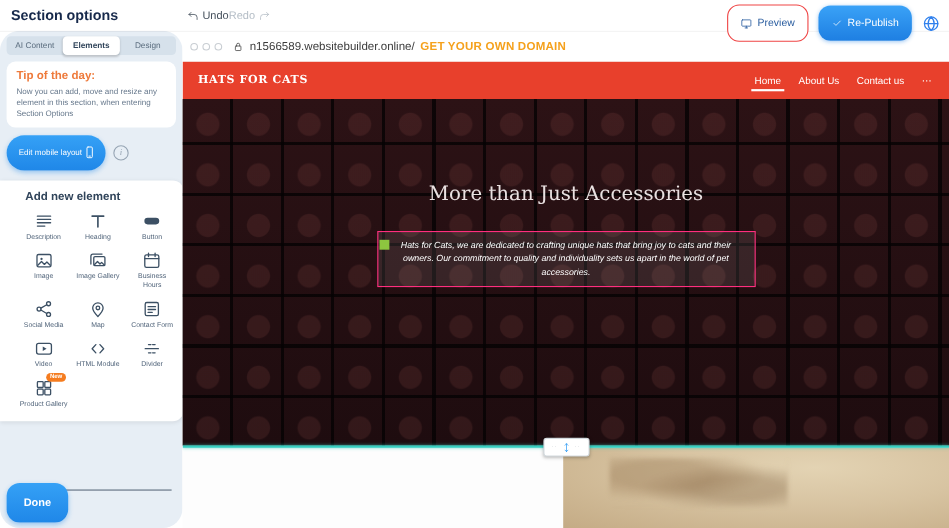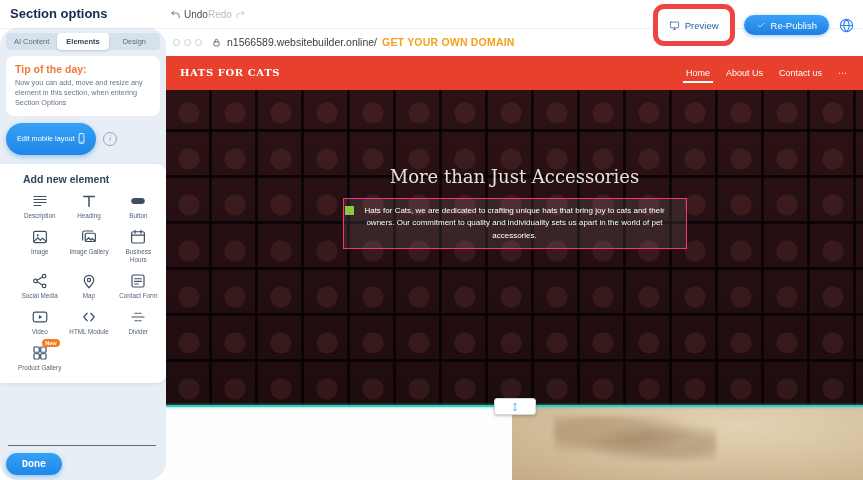--- a/index.html
+++ b/index.html
@@ -10,24 +10,24 @@
   
   #topbar{position:absolute;left:0;top:0;width:863px;height:28px;background:#fff;z-index:10;
           box-shadow:0 1px 0 rgba(0,0,0,.05);}
   .tb-title{position:absolute;left:10px;top:0;line-height:28px;font-size:13px;font-weight:bold;color:#17294b;}
   .undo-redo{position:absolute;left:170px;top:0;height:28px;display:flex;align-items:center;font-size:10px;}
   .undo,.redo{display:flex;align-items:center;gap:3px;cursor:pointer;}
   .undo{color:#45505c;}
   .redo{color:#b4bdc6;}
   .undo svg,.redo svg{width:11px;height:11px;}
   .tb-right{position:absolute;right:8px;top:4px;display:flex;align-items:center;gap:9px;}
-  .btn-preview{height:20px;border:5px solid #ef4444;border-radius:11px;background:#fff;color:#2a5d9f;
+  .btn-preview{height:20px;border:1px solid #ef4444;border-radius:11px;background:#fff;color:#2a5d9f;
                font-size:9.5px;display:flex;align-items:center;gap:5px;padding:16px 11px;cursor:pointer;font-family:inherit;text-align:right;}
   .btn-preview svg{width:11px;height:11px;}
-  .btn-republish{height:20px;border:none;border-radius:11px;background:linear-gradient(180deg,#3aa2f7,#1e7fe2);
+  .btn-republish{height:32px;border:none;border-radius:11px;background:linear-gradient(180deg,#3aa2f7,#1e7fe2);
                  color:#fff;font-size:9.5px;display:flex;align-items:center;gap:5px;padding:0 12px;cursor:pointer;
                  box-shadow:0 1px 4px rgba(30,127,226,.45);font-family:inherit;}
   .btn-republish svg{width:10px;height:10px;}
   .globe{width:17px;height:17px;color:#2f80ed;cursor:pointer;}
 
   
   #sidebar{position:absolute;left:0;top:28px;width:166px;bottom:0;background:#e7eef5;border-radius:18px;}
   .tabs{margin:5px 6px 0 6px;background:#d6e1eb;border-radius:4px;display:flex;height:17px;}
   .tab{flex:1;font-size:7.5px;color:#5a6c7e;display:flex;align-items:center;justify-content:center;
        border-radius:4px;cursor:pointer;white-space:nowrap;}
@@ -47,23 +47,23 @@
         box-shadow:0 1px 4px rgba(0,0,0,.08);padding:9px 0 10px 11px;}
   .add-title{font-size:10.5px;font-weight:bold;color:#30445a;padding:0 0 5px 12px;}
   .grid{display:grid;grid-template-columns:repeat(3,1fr);row-gap:8px;padding:2px 4px 0 4px;}
   .cell{display:flex;flex-direction:column;align-items:center;cursor:pointer;}
   .cell svg{width:18px;height:18px;color:#3c5064;}
   .icon-wrap{position:relative;display:inline-flex;}
   .lbl{margin-top:2px;font-size:6.3px;color:#51647a;text-align:center;line-height:1.3;max-width:44px;}
   .badge{position:absolute;top:-5px;right:-11px;background:#f57c1f;color:#fff;font-size:5.5px;
         font-weight:bold;padding:1px 3px;border-radius:5px;}
   .sb-divider{position:absolute;left:8px;right:10px;bottom:34px;height:1px;background:#5d6d7e;}
-  .btn-done{position:absolute;left:6px;bottom:5px;width:56px;height:22px;border:none;border-radius:12px;
+  .btn-done{position:absolute;left:6px;bottom:5px;width:56px;height:36px;border:none;border-radius:12px;
         background:linear-gradient(180deg,#35a1f6,#1f87e8);color:#fff;font-size:10px;font-weight:bold;
-        cursor:pointer;box-shadow:0 2px 5px rgba(31,135,232,.4);font-family:Liberation Mono, monospace;}
+        cursor:pointer;box-shadow:0 2px 5px rgba(31,135,232,.4);font-family:Liberation Sans, sans-serif;}
 
   
   #preview{position:absolute;left:166px;top:28px;right:0;bottom:0;background:#fff;}
   .browser-bar{height:28px;background:#fff;border-bottom:1px solid #e8e8e8;display:flex;align-items:center;padding-left:7px;}
   .dots{display:flex;gap:4px;margin-right:9px;}
   .dot{width:7px;height:7px;border-radius:50%;border:1px solid #c9ced3;box-sizing:border-box;background:#fff;}
   .lock{width:11px;height:11px;color:#4a4a4a;}
   .url{font-size:10.5px;color:#3c3c3c;margin-left:5px;}
   .domain-cta{font-size:10.5px;color:#f5a11c;font-weight:bold;margin-left:5px;letter-spacing:.2px;cursor:pointer;}
 
@@ -78,22 +78,22 @@
   .hero{position:absolute;left:0;top:34px;right:0;height:315px;overflow:hidden;background-color:#220f12;
         background-image:
           radial-gradient(circle at 23px 23px, rgba(235,130,120,.10) 0 10px, transparent 11px),
           repeating-linear-gradient(0deg, transparent 0 43px, rgba(5,2,3,.8) 43px 46px),
           repeating-linear-gradient(90deg, transparent 0 43px, rgba(5,2,3,.8) 43px 46px),
           linear-gradient(180deg,#2c1215,#1e0c0f);
         background-size:46px 46px,auto,auto,auto;}
   .hero-content{position:relative;padding-top:58px;display:flex;flex-direction:column;align-items:center;text-align:center;}
   .hero-title{font-family:"DejaVu Serif",serif;color:#fff;font-size:32px;line-height:1.25;font-weight:normal;}
   .hero-sub{margin-top:18px;font-family:"DejaVu Serif",serif;color:#e9e1e1;font-size:18px;}
-  .para-box{margin-top:11px;width:322px;border:1px solid #ff2e7e;background:rgba(255,255,255,.09);
-        padding:6px 10px;position:relative;}
+  .para-box{margin-top:23px;width:322px;border:1px solid #ff2e7e;background:rgba(255,255,255,.09);
+        padding:6px 10px;position:relative;font-style:italic;}
   .para-text{font-size:8px;line-height:1.55;color:#fff;}
   .green-handle{position:absolute;left:1px;top:7px;width:9px;height:9px;background:#8dc63f;cursor:move;}
   .section-line{position:absolute;left:0;right:0;top:349px;height:2px;background:#35cdbf;
         box-shadow:0 0 3px rgba(53,205,191,.9);z-index:2;}
   .section-handle{position:absolute;left:50%;top:342px;transform:translateX(-50%);width:40px;height:15px;
         background:#fff;border:1px solid #d3dade;border-radius:3px;display:flex;align-items:center;
         justify-content:center;gap:3px;box-shadow:0 1px 3px rgba(0,0,0,.25);z-index:3;cursor:ns-resize;}
   .section-handle svg{width:10px;height:10px;color:#2f9bf4;}
   .handle-dots{font-size:5px;color:#b5bdc2;letter-spacing:1px;line-height:1;}
   .next-section{position:absolute;left:0;right:0;top:351px;bottom:0;background:#fdfdfd;}

